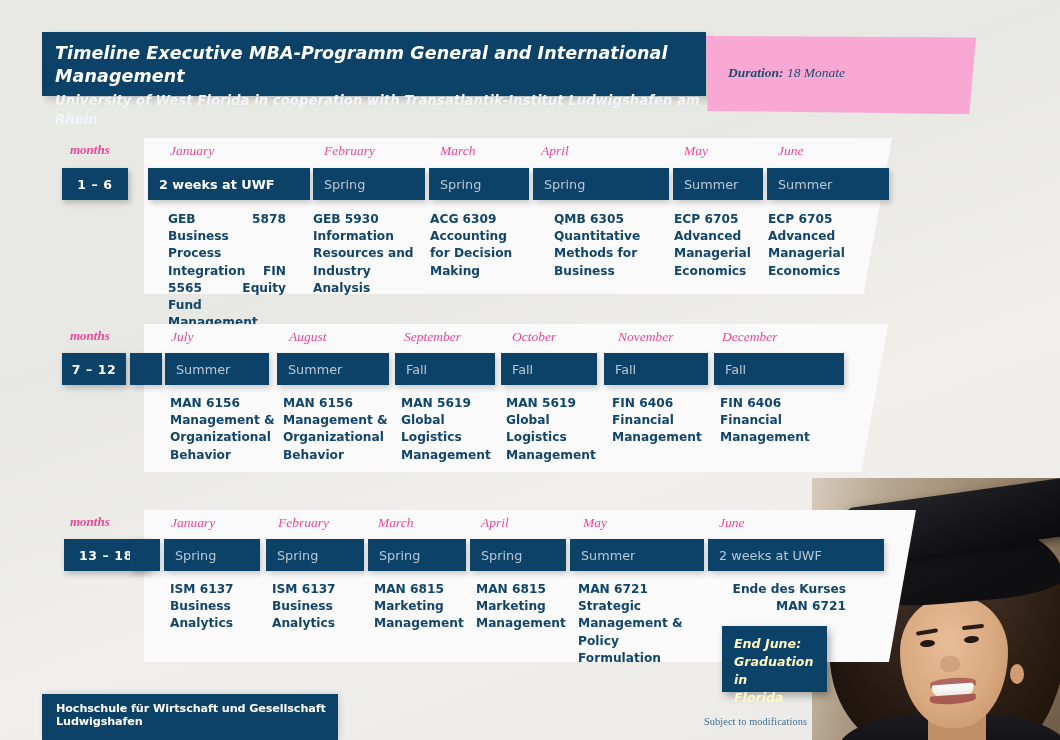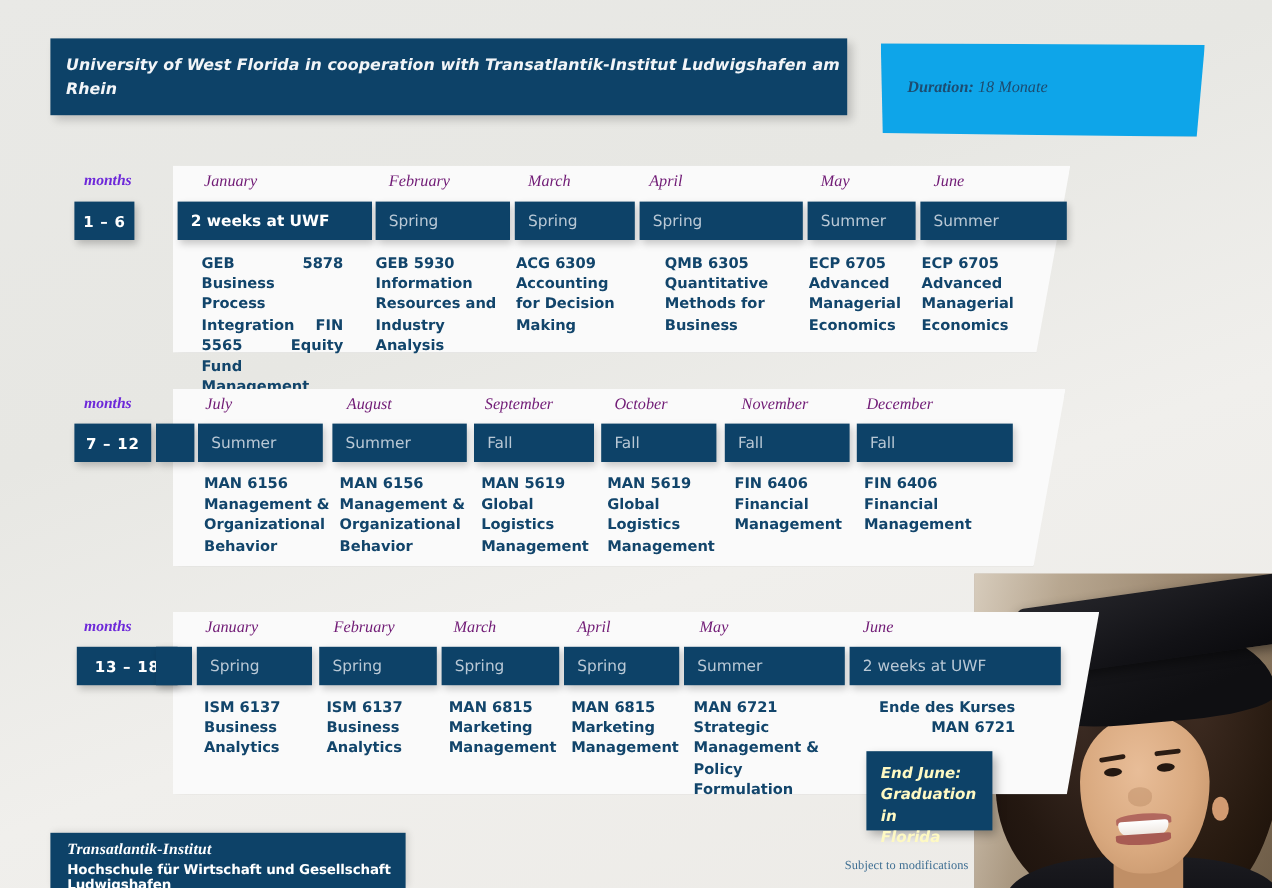--- a/index.html
+++ b/index.html
@@ -93,51 +93,51 @@
     font-style: italic; font-weight: 700; font-size: 17.5px;
     color:#ffffff; letter-spacing:.1px; line-height:1.3;
   }
   .header-bar .t2 {
     font-family: "DejaVu Sans", sans-serif;
     font-style: italic; font-weight: 700; font-size: 13.2px;
     color:#f2f5f8; letter-spacing:.05px; line-height:1.5; margin-top:3px;
   }
 
   .info-card {
-    position:absolute; left:734px; top:36px; width:270px; height:78px;
-    background:#0ea5e9;
+    position:absolute; left:706px; top:36px; width:270px; height:78px;
+    background:#f9a8d4;
     clip-path: polygon(0 0, 100% 2%, 97.5% 100%, 0.6% 96%);
     box-shadow: 3px 4px 8px rgba(0,0,0,.17);
     padding: 26px 0 0 22px;
   }
   .info-card div {
     font-family:"Liberation Serif", serif;
     font-style: italic; font-size: 13.5px; color:#1d4c70; line-height:1.62;
   }
   .info-card b { font-weight:700; font-style:italic; }
 
   
   .row { position:absolute; }
 
   .months-label {
     position:absolute;
     font-family:"Liberation Serif", serif;
-    font-style: italic; font-weight:700; font-size:13px; color:#6d28d9;
+    font-style: italic; font-weight:700; font-size:13px; color:#ec4899;
   }
 
   .card {
     position:absolute;
     background:#fafafa;
     box-shadow: 3px 5px 9px rgba(0,0,0,.16);
   }
 
   .month-head {
     position:absolute;
     font-family:"Liberation Serif", serif;
-    font-style: italic; font-size:13.5px; color:#701a75;
+    font-style: italic; font-size:13.5px; color:#ec4899;
     white-space:nowrap;
   }
 
   .badge {
     position:absolute;
     background:#0d4268;
     color:#ffffff;
     font-size:12.5px; font-weight:700; letter-spacing:.6px;
     display:flex; align-items:center; justify-content:center;
     box-shadow: 2px 3px 6px rgba(0,0,0,.22);
@@ -230,20 +230,21 @@
     <div class="ph-eye r"></div>
     <div class="ph-nose"></div>
     <div class="ph-lip-top"></div>
     <div class="ph-teeth"></div>
     <div class="ph-lip-bot"></div>
     <div class="ph-cap"></div>
     <div class="ph-board"></div>
   </div>
 
   <div class="header-bar">
+    <div class="t1">Timeline Executive MBA-Programm General and International Management</div>
     <div class="t2">University of West Florida in cooperation with Transatlantik-Institut Ludwigshafen am Rhein</div>
   </div>
 
   <div class="info-card">
     <div>
       <b>Duration:</b>
       <span>18 Monate</span>
     </div>
   </div>
 
@@ -252,21 +253,21 @@
 
     <div class="card" style="left:144px; top:138px; width:748px; height:156px; clip-path: polygon(0 0, 100% 0, 96.2% 100%, 0 100%);"></div>
 
     <div class="month-head" style="left:170px; top:143px;">January</div>
     <div class="month-head" style="left:324px; top:143px;">February</div>
     <div class="month-head" style="left:440px; top:143px;">March</div>
     <div class="month-head" style="left:541px; top:143px;">April</div>
     <div class="month-head" style="left:684px; top:143px;">May</div>
     <div class="month-head" style="left:778px; top:143px;">June</div>
 
-    <div class="badge" style="left:62px; top:168px; width:50px; height:32px;">1 – 6</div>
+    <div class="badge" style="left:62px; top:168px; width:66px; height:32px;">1 – 6</div>
 
     <div class="term hl" style="left:148px; top:168px; width:162px; height:32px;">2 weeks at UWF</div>
     <div class="term" style="left:313px; top:168px; width:112px; height:32px;">Spring</div>
     <div class="term" style="left:429px; top:168px; width:100px; height:32px;">Spring</div>
     <div class="term" style="left:533px; top:168px; width:136px; height:32px;">Spring</div>
     <div class="term" style="left:673px; top:168px; width:90px;  height:32px;">Summer</div>
     <div class="term" style="left:767px; top:168px; width:122px; height:32px;">Summer</div>
 
     <div class="course justified" style="left:168px; top:211px; width:118px;">GEB 5878 Business Process Integration FIN 5565 Equity Fund Management</div>
     <div class="course" style="left:313px; top:211px; width:112px;">GEB 5930
@@ -377,18 +378,17 @@
 MAN 6721</div>
   </div>
 
   <div class="callout">
     <div style="white-space:pre-line;">End June:
 Graduation in
 Florida</div>
   </div>
 
   <div class="footer-bar">
-    <div class="f1">Transatlantik-Institut</div>
     <div class="f2">Hochschule für Wirtschaft und Gesellschaft Ludwigshafen</div>
   </div>
   <div class="footer-note">Subject to modifications</div>
 
 </div>
 
 </body></html>

